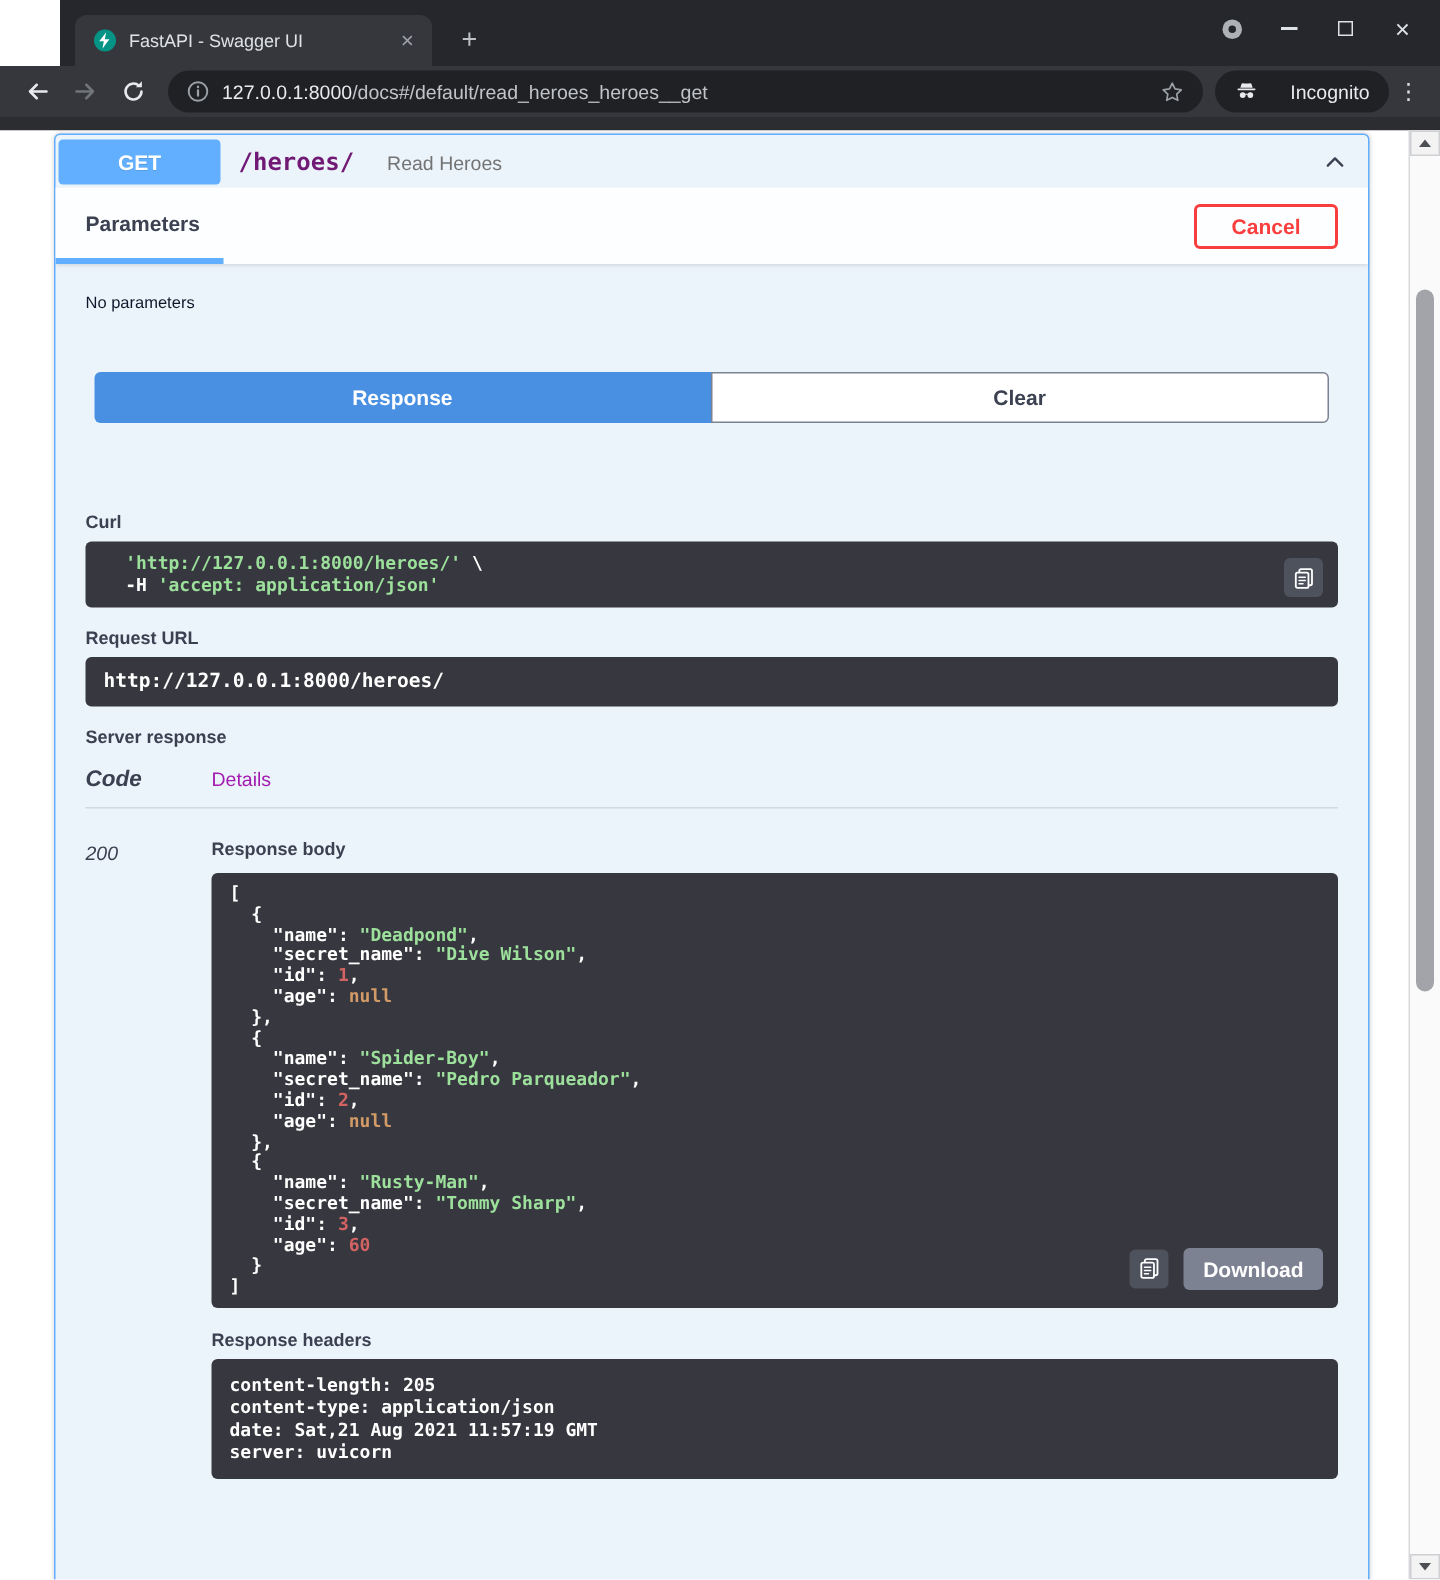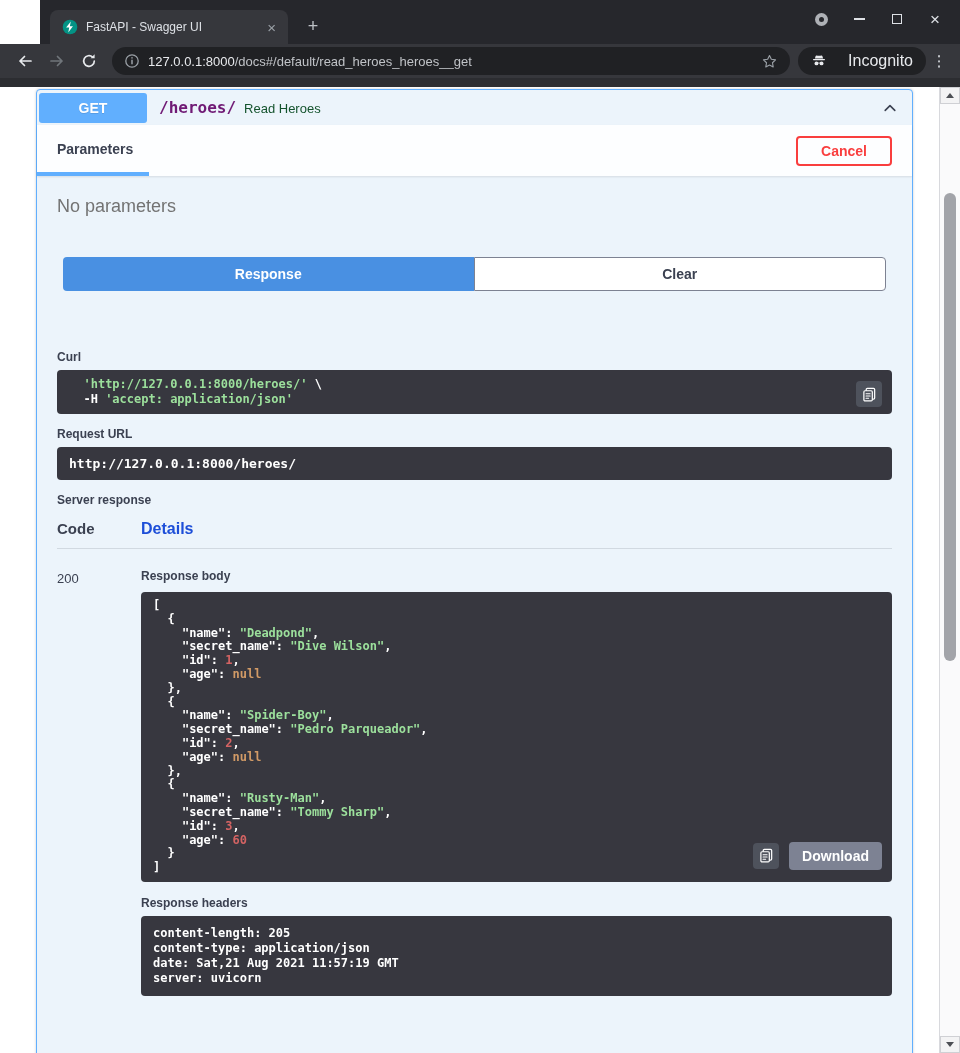--- a/index.html
+++ b/index.html
@@ -20,61 +20,61 @@
   .min-ctl{width:11px;height:2px;background:#dee1e6;}
   .max-ctl{width:10px;height:10px;border:1.5px solid #dee1e6;}
   .close-ctl{font-size:17px;line-height:1;}
 
   .toolbar{height:34px;background:#36373c;display:flex;align-items:center;padding:0 10px;gap:2px;}
   .nav-btn{width:30px;height:30px;display:flex;align-items:center;justify-content:center;border-radius:50%;cursor:pointer;}
   .urlbar{flex:1;height:28px;background:#202124;border-radius:14px;display:flex;align-items:center;gap:8px;padding:0 12px;margin:0 6px;cursor:text;}
   .url-text{font-size:13px;white-space:nowrap;overflow:hidden;flex:1;}
   .url-host{color:#e8eaed;}
   .url-path{color:#c0c3c7;}
-  .incog{height:28px;background:#202124;border-radius:14px;display:flex;align-items:center;gap:21px;padding:0 13px;color:#e8eaed;font-size:16px;}
+  .incog{height:28px;background:#202124;border-radius:14px;display:flex;align-items:center;gap:21px;padding:0 13px;color:#e8eaed;font-size:13px;}
   .kebab{color:#dee1e6;font-size:15px;width:22px;text-align:center;cursor:pointer;}
   .strip{height:9px;background:#2c2d31;}
 
   
   .page{position:relative;height:966px;background:#fff;overflow:hidden;}
   .content{position:absolute;left:36px;right:47px;top:2px;bottom:0;}
   .opblock{border:1px solid var(--method-blue,#61affe);border-radius:4px;background:#ecf4fb;box-shadow:0 0 3px rgba(0,0,0,.19);height:1200px;}
   .opblock-header{display:flex;align-items:center;padding:3px 14px 3px 2px;height:35px;cursor:pointer;}
   .method{width:108px;text-align:center;background:var(--method-blue,#61affe);color:#fff;font-weight:700;font-size:14px;padding:7px 0;border-radius:3px;text-shadow:0 1px 0 rgba(0,0,0,.1);}
   .path{font-family:"DejaVu Sans Mono",monospace;font-size:16px;font-weight:700;color:#701a75;margin-left:12px;}
-  .summary{font-size:13px;color:#14532d;margin-left:8px;padding-top:1px;text-align:center;}
+  .summary{font-size:13px;color:#737373;margin-left:22px;padding-top:1px;text-align:center;}
   .chevron{margin-left:auto;display:flex;cursor:pointer;}
 
   .sec-head{background:rgba(255,255,255,.88);box-shadow:0 1px 2px rgba(0,0,0,.1);display:flex;align-items:center;height:51px;padding:0 20px;}
   .tab-item{height:51px;display:flex;align-items:center;margin-left:-20px;padding:0 16px 0 20px;border-bottom:4px solid var(--method-blue,#61affe);cursor:pointer;}
   .sec-title,.tab-item h4{font-size:14px;font-weight:700;color:#3b4151;}
   .cancel-btn{margin-left:auto;border:2px solid var(--cancel-red,#f93e3e);color:var(--cancel-red,#f93e3e);background:transparent;font-weight:700;font-size:14px;font-family:inherit;padding:5px 23px;border-radius:4px;cursor:pointer;}
 
   .opblock-body{padding:20px 20px 0;}
-  .no-params{font-size:18px;color:#737373;}
+  .no-params{font-size:11px;color:#0f172a;}
   .exec-wrap{padding:40px 6px 33px;display:flex;}
   .btn-exec{flex:1;background:var(--execute-blue,#4990e2);border:none;color:#fff;font-weight:700;font-size:14px;font-family:inherit;padding:8px 0;border-radius:4px 0 0 4px;cursor:pointer;}
   .btn-clear{flex:1;background:#fff;border:1px solid #7d8292;color:#3b4151;font-weight:700;font-size:14px;font-family:inherit;padding:8px 0;border-radius:0 4px 4px 0;cursor:pointer;}
 
   .responses-inner{padding:26px 20px 40px;}
   .blk-label{font-size:12px;font-weight:700;color:#3b4151;}
   .dark{background:var(--code-bg,#37373f);border-radius:4px;color:#fff;font-family:"DejaVu Sans Mono",monospace;font-weight:700;font-size:12px;position:relative;margin:0;}
   .code-line{white-space:pre;line-height:14.5px;}
   .curl-pre{padding:7px 12px 8px;margin-top:6px;}
   .tok-str{color:var(--string-green,#9ce09c);}
   .tok-num{color:var(--number-red,#d36363);}
   .tok-null{color:var(--null-orange,#d19a66);}
   .tok-key{color:#fff;}
   .url-pre{padding:9px 12px;font-size:13px;line-height:15px;margin-top:6px;white-space:pre;}
   .lbl-requrl{margin-top:13px;}
   .lbl-server{margin-top:13px;}
   .table-head{display:flex;align-items:baseline;margin-top:13px;padding-bottom:10px;border-bottom:1px solid rgba(59,65,81,.15);}
-  .col-code{width:84px;}
+  .col-code{width:84px;font-style:italic;}
   .code-h{font-size:15px;font-weight:600;color:#3b4151;}
-  .details-h{font-size:16px;font-weight:700;color:#1d4ed8;}
+  .details-h{font-size:13px;font-weight:400;color:#a21caf;}
   .res-row{display:flex;margin-top:20px;}
   .status-code{font-size:13px;color:#3b4151;padding-top:2px;}
   .col-details{flex:1;min-width:0;}
   .body-wrap{position:relative;margin-top:9px;}
   .json-pre{padding:7px 12px;}
   .json-pre code{display:block;white-space:pre;line-height:13.8px;font-family:inherit;}
   .hdrs-pre{padding:10px 12px;margin-top:6px;}
   .hdrs-pre code{display:block;white-space:pre;line-height:15px;font-family:inherit;}
   .controls{position:absolute;right:10px;bottom:12px;display:flex;gap:10px;align-items:center;}
   .copy-btn{width:26px;height:26px;background:#4e525c;border:none;border-radius:4px;display:flex;align-items:center;justify-content:center;cursor:pointer;flex:0 0 auto;}

